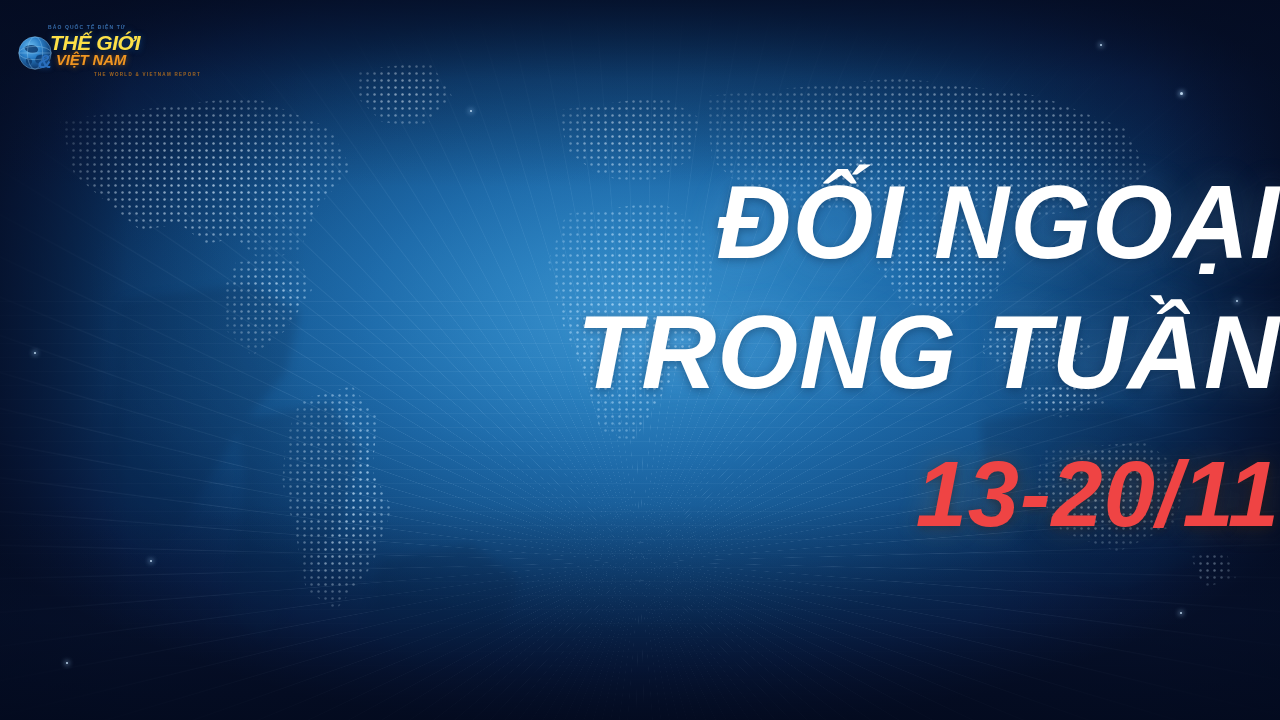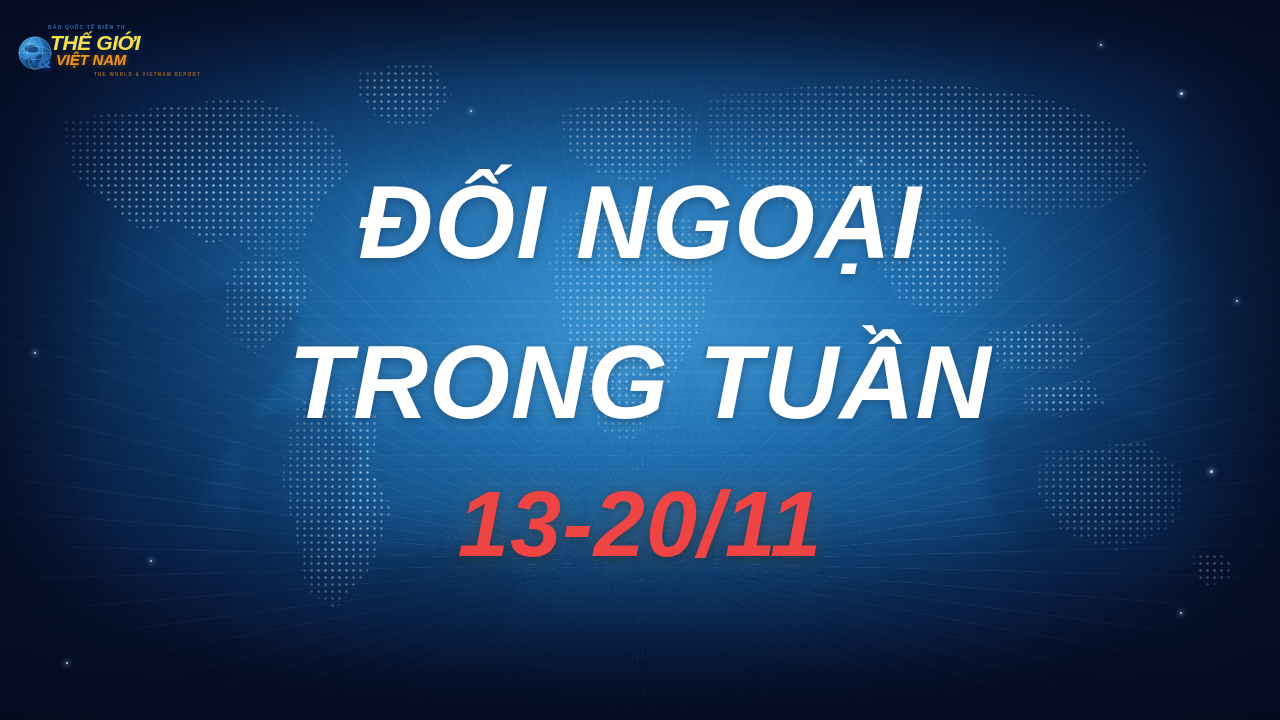--- a/index.html
+++ b/index.html
@@ -212,37 +212,37 @@
     white-space: nowrap;
     opacity: .85;
   }
 
   
   .headline {
     position: absolute;
     left: 0;
     right: 0;
     top: 170px;
-    text-align: center;
+    text-align: right;
     pointer-events: none;
   }
   .hl-line {
     color: #ffffff;
     font-weight: 800;
     font-style: italic;
     font-size: 104px;
     line-height: 1.00;
     letter-spacing: 1px;
     white-space: nowrap;
     text-shadow:
       0 2px 10px rgba(4,30,60,0.40),
       0 0 34px rgba(140,200,245,0.22);
   }
   .hl-line.second {
-    margin-top: 56px;
+    margin-top: 26px;
   }
   .hl-date {
     margin-top: 44px;
     color: #ef4444;
     font-weight: 800;
     font-style: italic;
     font-size: 92px;
     line-height: 1.0;
     letter-spacing: 1px;
     white-space: nowrap;

